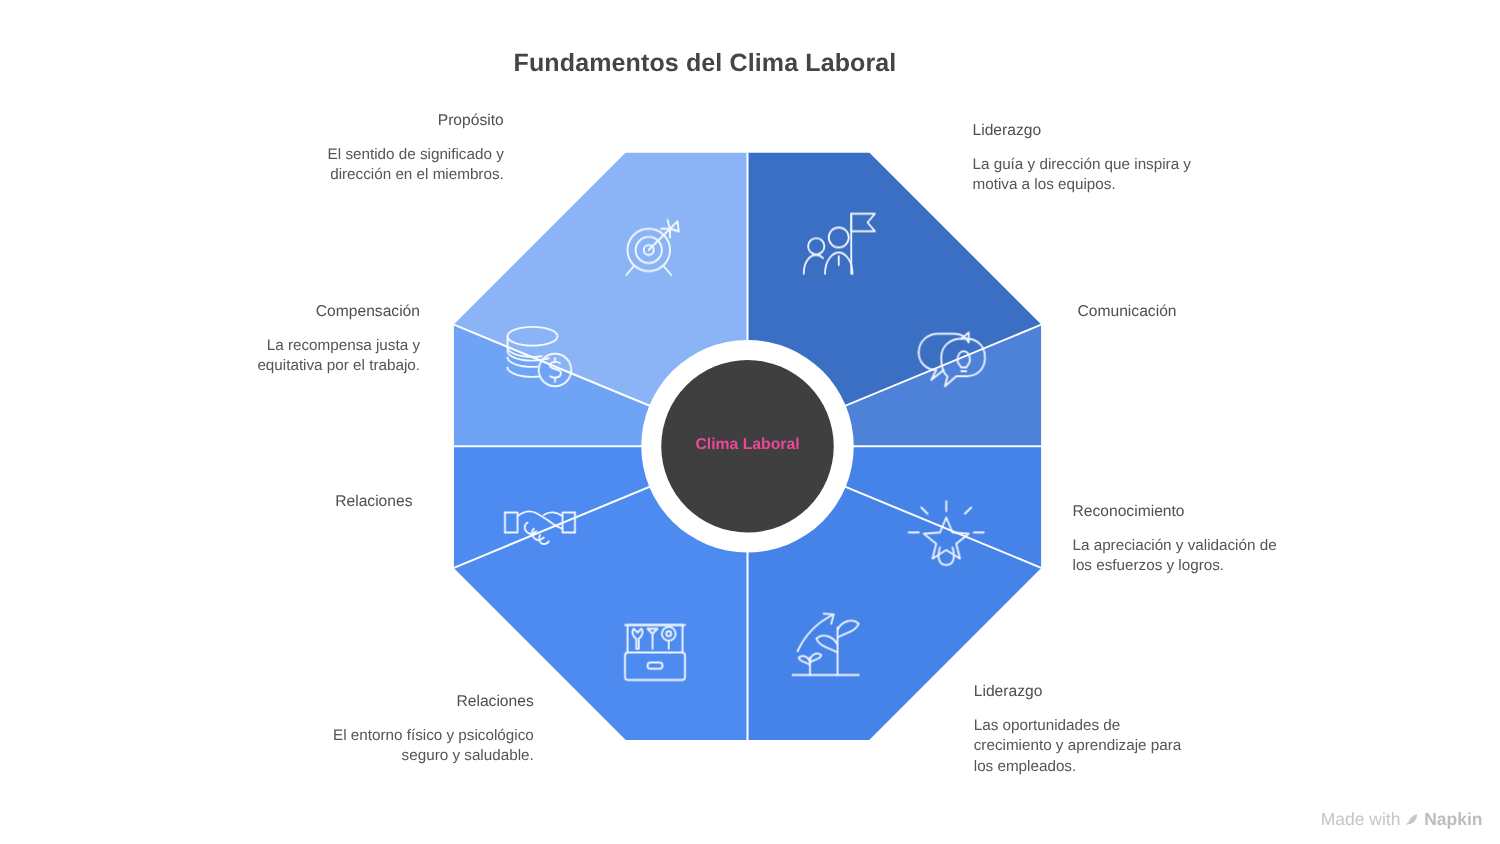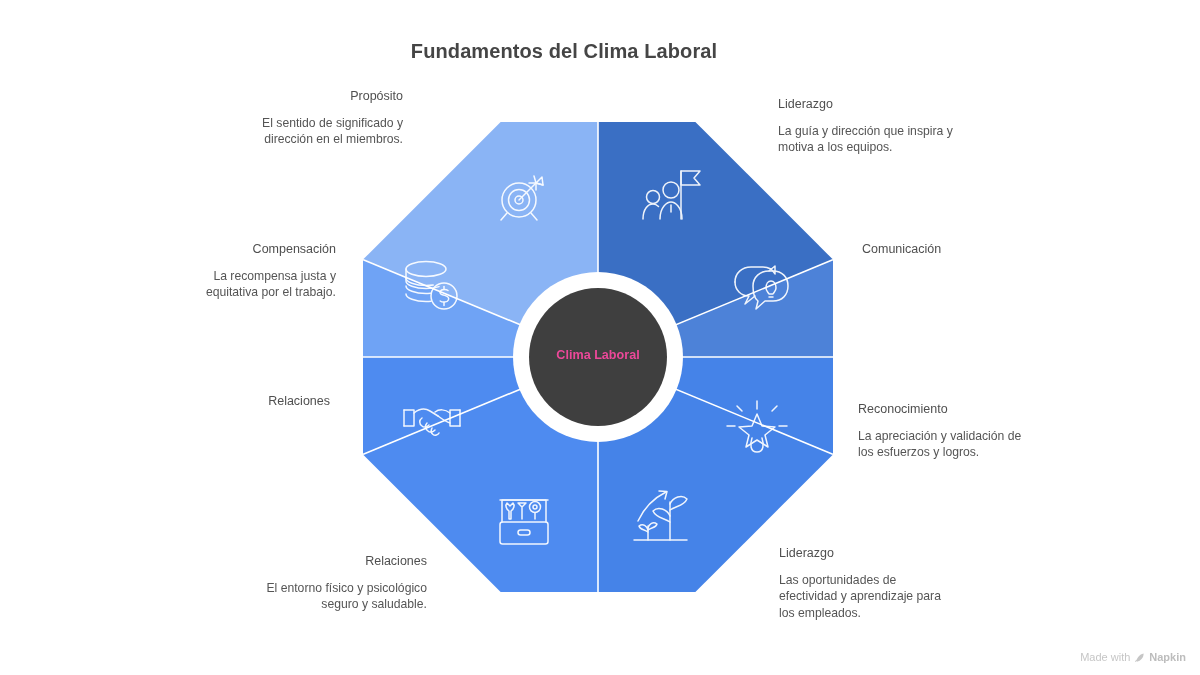--- a/index.html
+++ b/index.html
@@ -75,21 +75,21 @@
     font-size: 12.6px;
     font-weight: bold;
     color: #ec4899;
     pointer-events: none;
   }
 
   #watermark {
     position: absolute;
     right: 14px;
     bottom: 12px;
-    font-size: 11px;
+    font-size: 14px;
     color: #c6c6c6;
     display: flex;
     align-items: center;
     gap: 4px;
   }
   #watermark .wm-leaf { display: inline-block; line-height: 0; }
   #watermark .wm-brand { font-weight: bold; color: #bdbdbd; }
 </style>
 </head>
 <body>
@@ -246,21 +246,21 @@
   <div class="label-title">Comunicación</div>
 </div>
 
 <div class="label-block right" id="lbl-reconocimiento">
   <div class="label-title">Reconocimiento</div>
   <div class="label-desc">La apreciación y validación de los esfuerzos y logros.</div>
 </div>
 
 <div class="label-block right" id="lbl-desarrollo">
   <div class="label-title">Liderazgo</div>
-  <div class="label-desc">Las oportunidades de efectividad y aprendizaje para los empleados.</div>
+  <div class="label-desc">Las oportunidades de crecimiento y aprendizaje para los empleados.</div>
 </div>
 
 <div class="label-block left" id="lbl-condiciones">
   <div class="label-title">Relaciones</div>
   <div class="label-desc">El entorno físico y psicológico seguro y saludable.</div>
 </div>
 
 <div class="label-block left" id="lbl-relaciones">
   <div class="label-title">Relaciones</div>
 </div>

